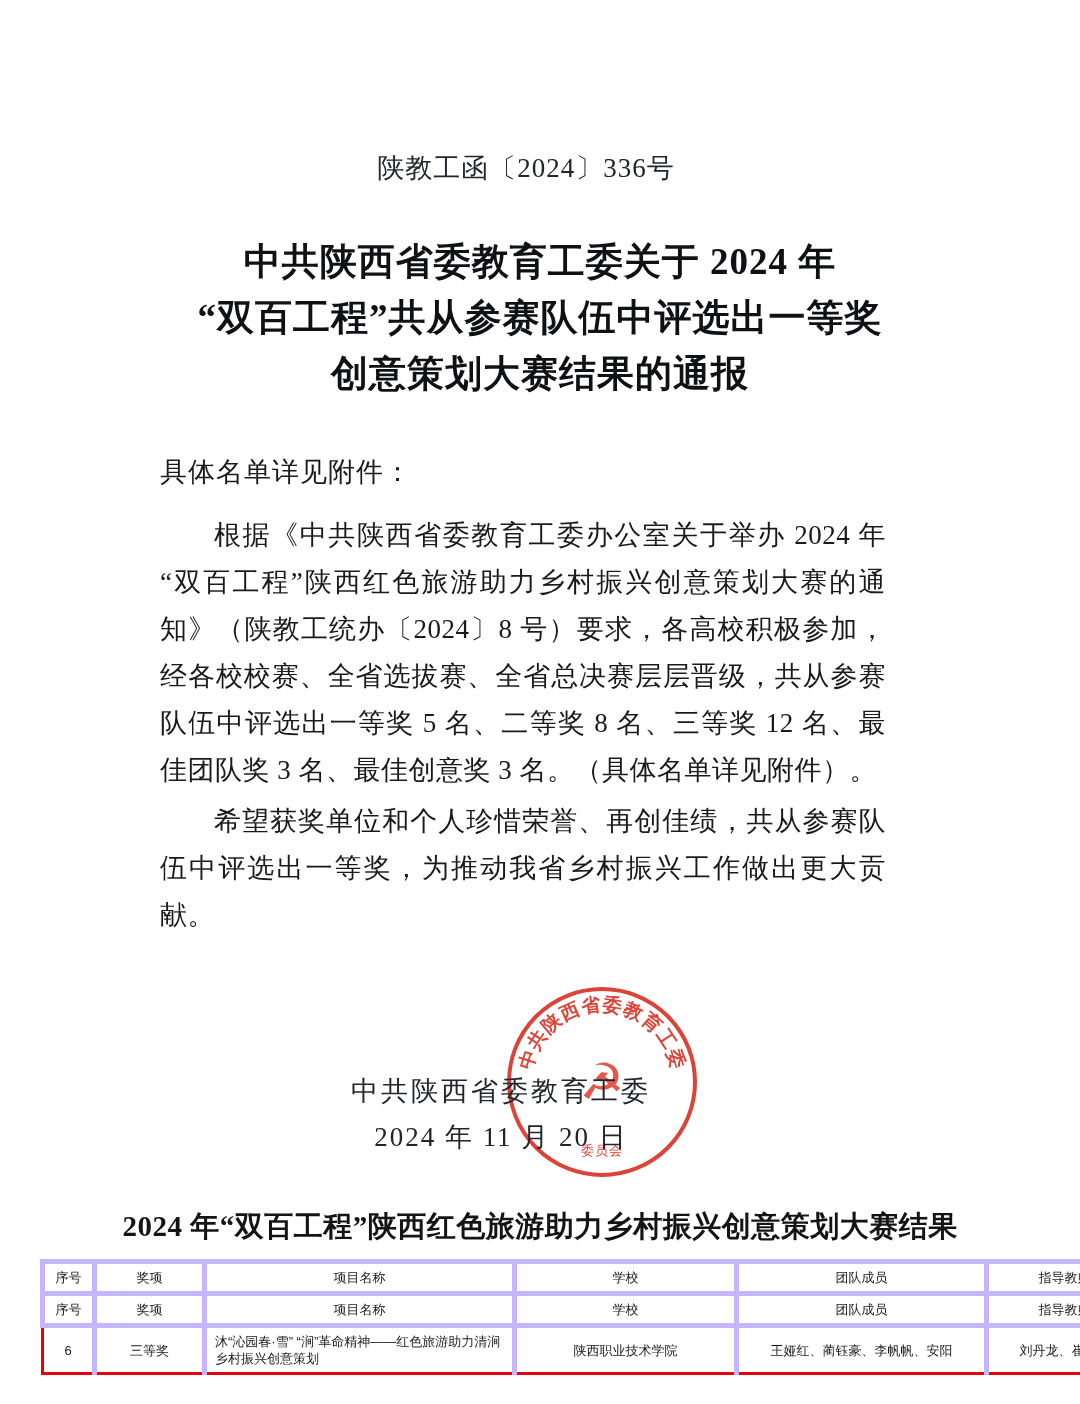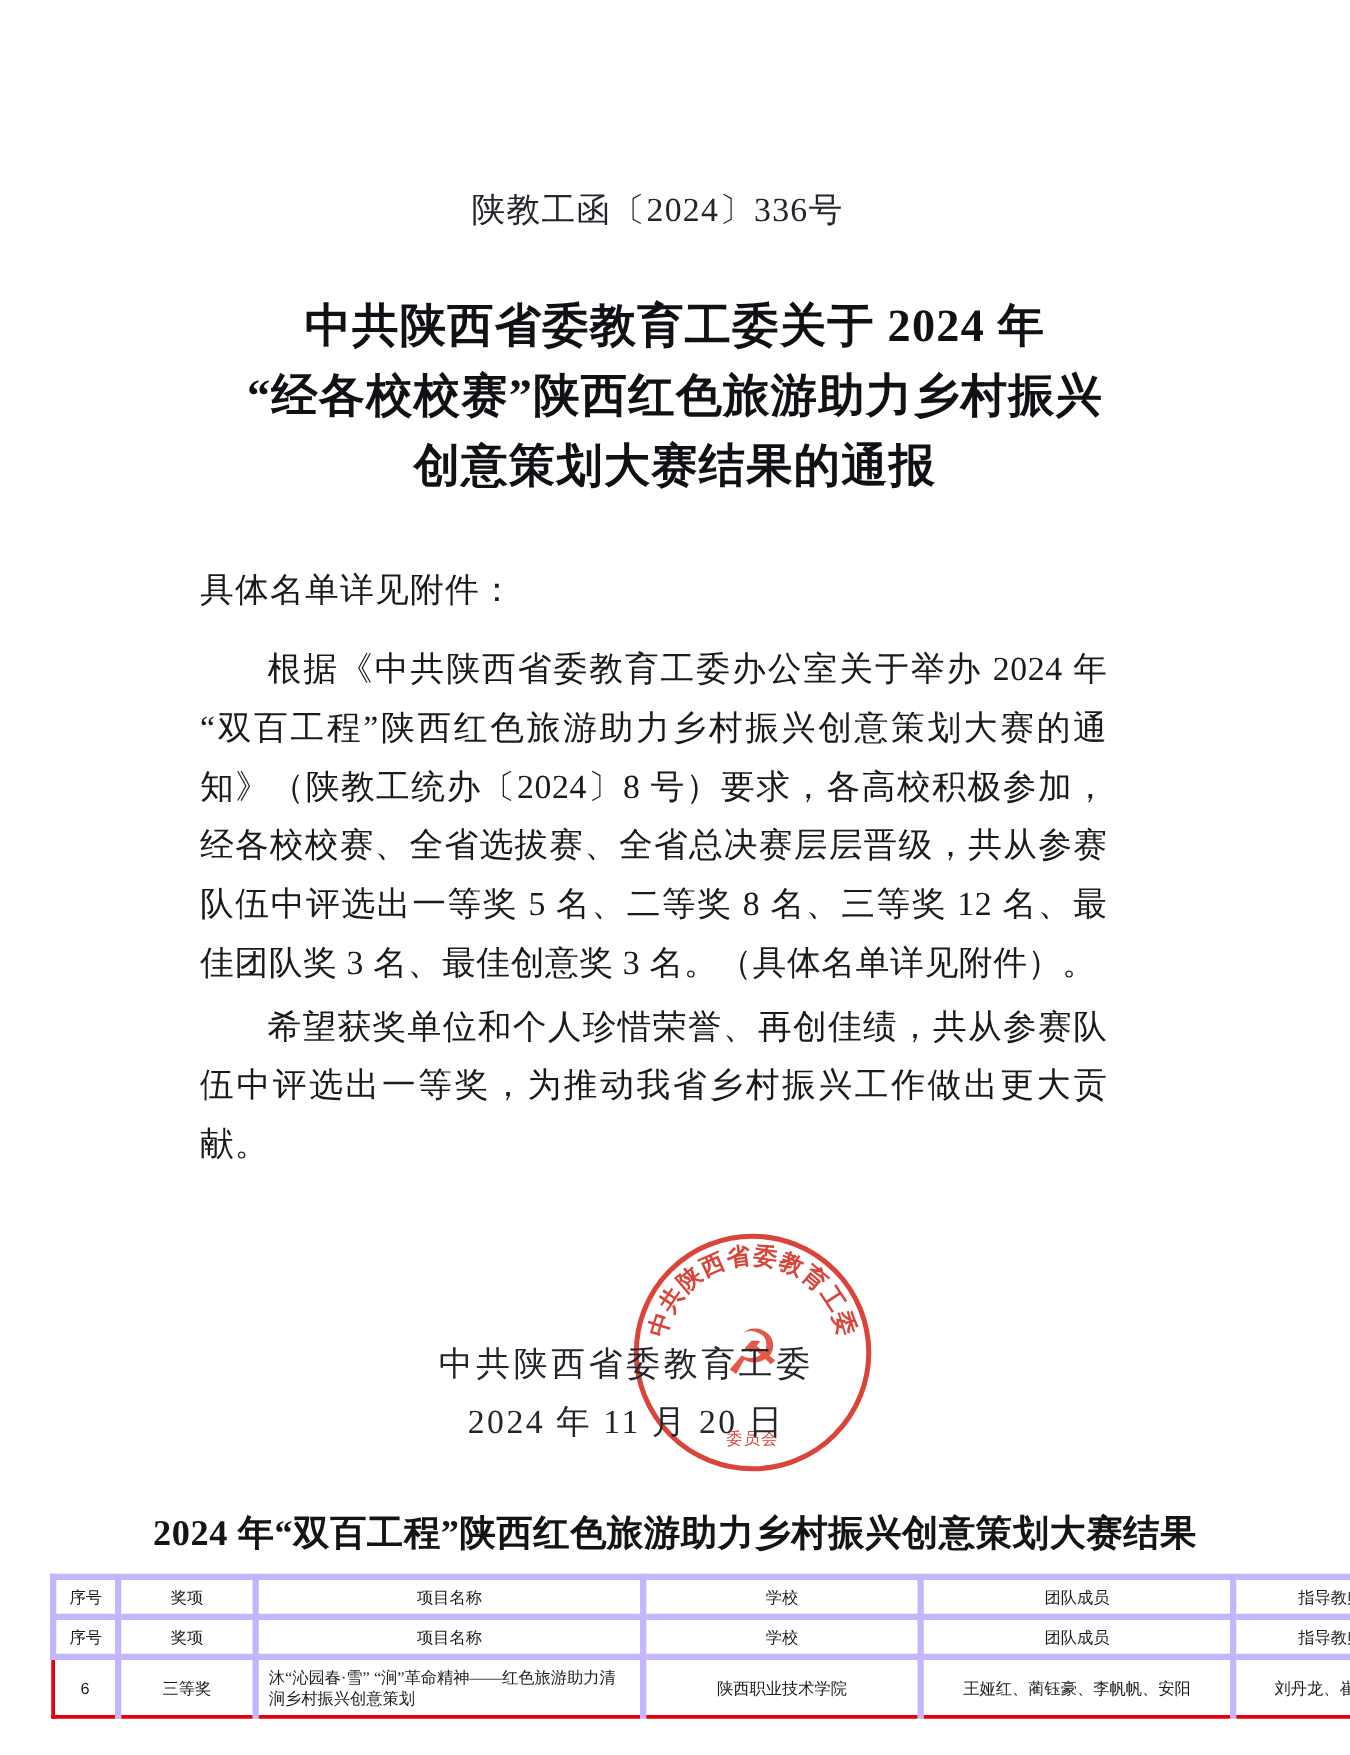--- a/index.html
+++ b/index.html
@@ -179,41 +179,40 @@
   .col-award  { width: 110px; }
   .col-proj   { width: 310px; }
   .col-school { width: 222px; }
   .col-team   { width: 250px; }
   .col-teach  { width: 156px; }
 
   .result-table td.proj-cell {
     text-align: left;
     padding-left: 8px;
     padding-right: 8px;
-    font-family: Liberation Serif, serif;
   }
 
   tr.highlight-row td {
     border-top: 3px solid #e8000d;
     border-bottom: 3px solid #e8000d;
     position: relative;
   }
   tr.highlight-row td:first-child { border-left: 3px solid #e8000d; }
   tr.highlight-row td:last-child  { border-right: 3px solid #e8000d; }
 </style>
 </head>
 <body>
 
 <div class="doc-page">
 
   <div class="doc-number">陕教工函〔2024〕336号</div>
 
   <div class="doc-title">
     <div>中共陕西省委教育工委关于 2024 年</div>
-    <div>“经各校校赛”陕西红色旅游助力乡村振兴</div>
+    <div>“双百工程”共从参赛队伍中评选出一等奖</div>
     <div>创意策划大赛结果的通报</div>
   </div>
 
   <div class="salutation">具体名单详见附件：</div>
 
   <div class="body-text">
     <p>根据《中共陕西省委教育工委办公室关于举办 2024 年“双百工程”陕西红色旅游助力乡村振兴创意策划大赛的通知》（陕教工统办〔2024〕8 号）要求，各高校积极参加，经各校校赛、全省选拔赛、全省总决赛层层晋级，共从参赛队伍中评选出一等奖 5 名、二等奖 8 名、三等奖 12 名、最佳团队奖 3 名、最佳创意奖 3 名。（具体名单详见附件）。</p>
     <p>希望获奖单位和个人珍惜荣誉、再创佳绩，共从参赛队伍中评选出一等奖，为推动我省乡村振兴工作做出更大贡献。</p>
   </div>
 

